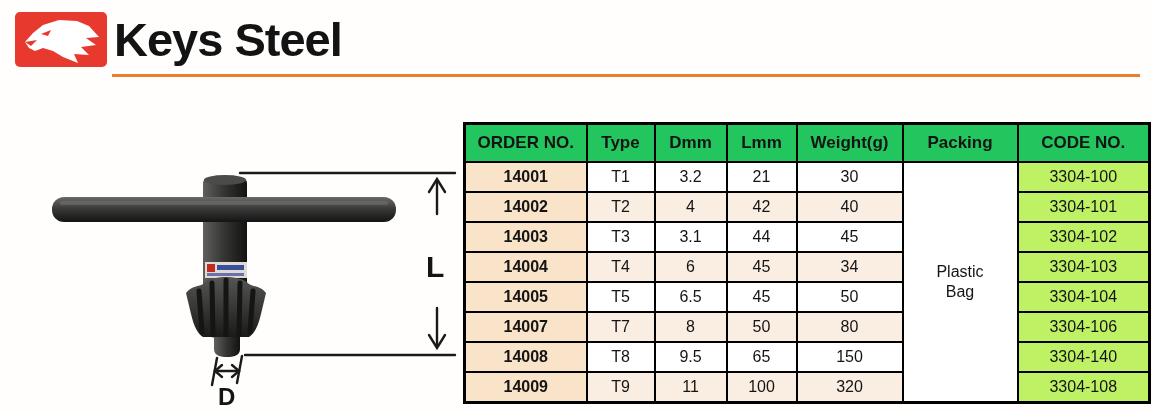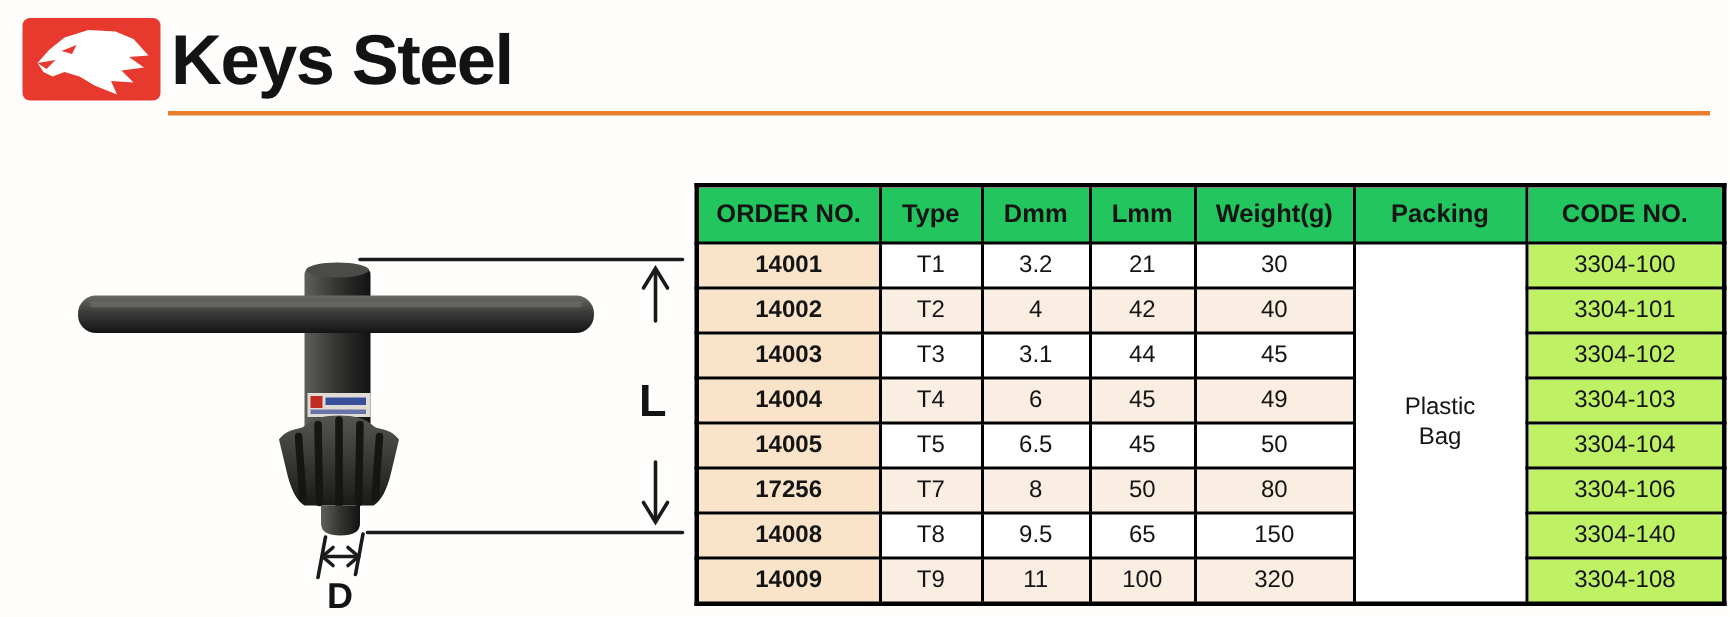--- a/index.html
+++ b/index.html
@@ -186,33 +186,33 @@
         <td class="mid">3.1</td>
         <td class="mid">44</td>
         <td class="mid">45</td>
         <td class="code">3304-102</td>
       </tr>
       <tr>
         <td class="order">14004</td>
         <td class="mid">T4</td>
         <td class="mid">6</td>
         <td class="mid">45</td>
-        <td class="mid">49</td>
+        <td class="mid">34</td>
         <td class="code">3304-103</td>
       </tr>
       <tr>
         <td class="order">14005</td>
         <td class="mid">T5</td>
         <td class="mid">6.5</td>
         <td class="mid">45</td>
         <td class="mid">50</td>
         <td class="code">3304-104</td>
       </tr>
       <tr>
-        <td class="order">17256</td>
+        <td class="order">14007</td>
         <td class="mid">T7</td>
         <td class="mid">8</td>
         <td class="mid">50</td>
         <td class="mid">80</td>
         <td class="code">3304-106</td>
       </tr>
       <tr>
         <td class="order">14008</td>
         <td class="mid">T8</td>
         <td class="mid">9.5</td>

